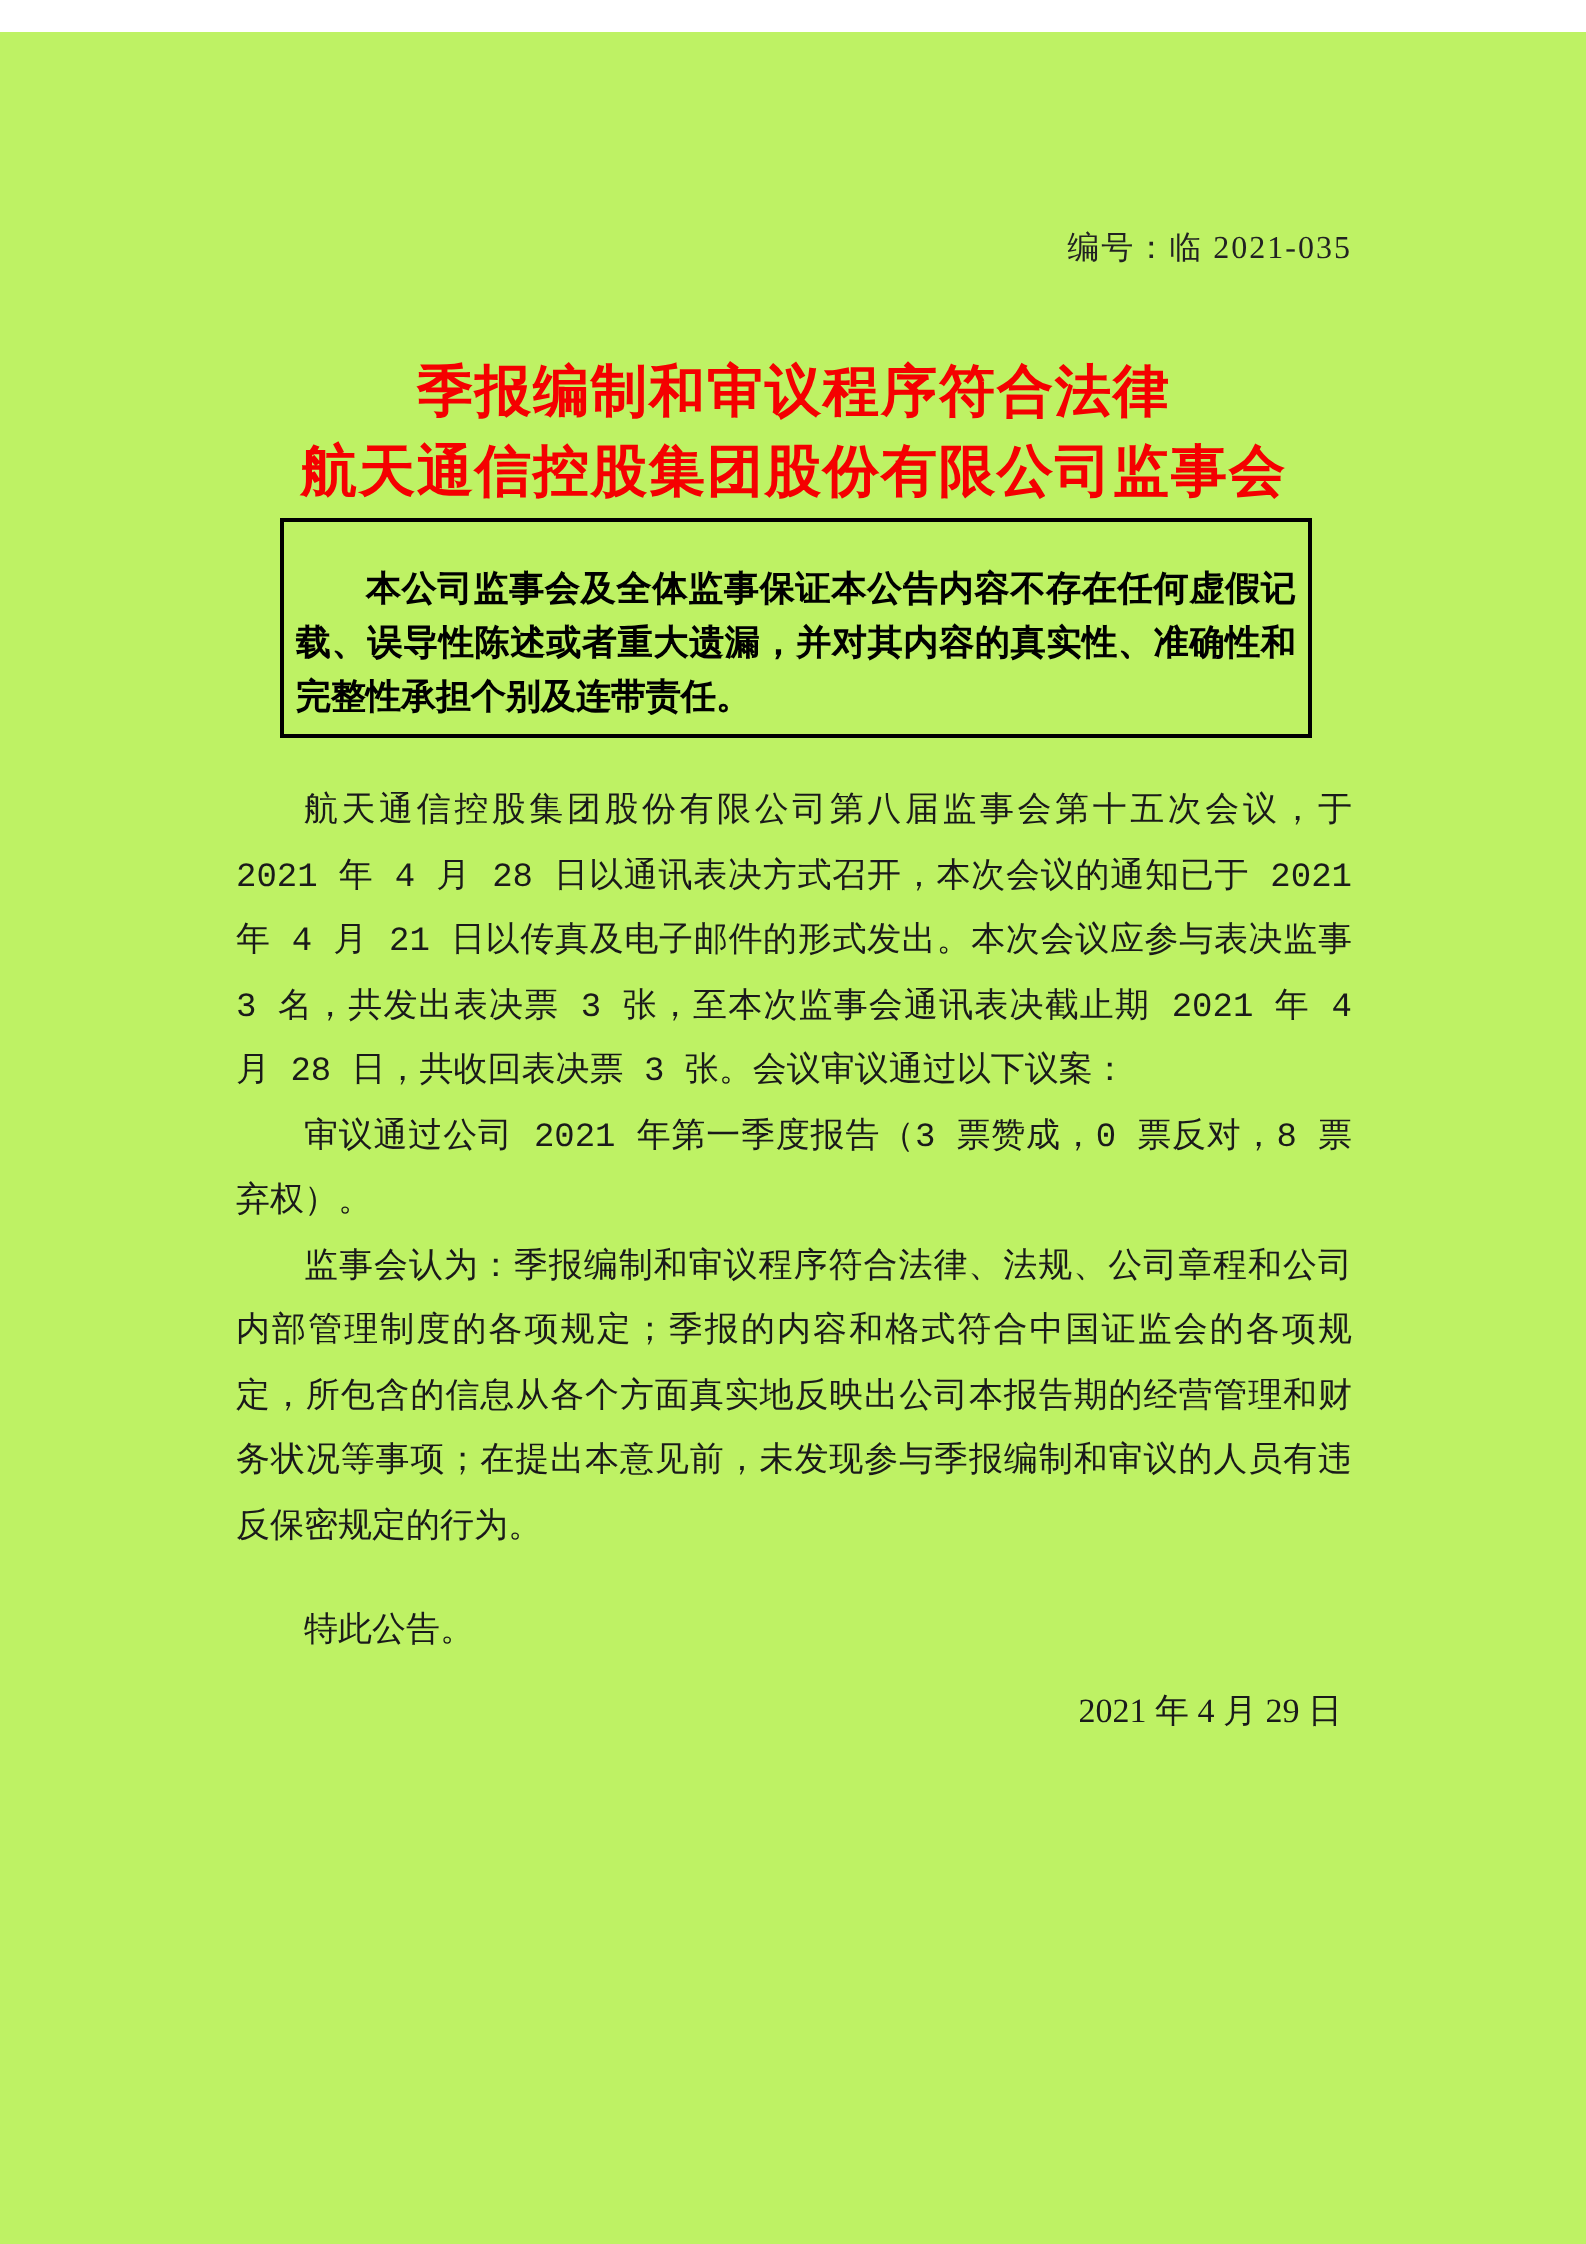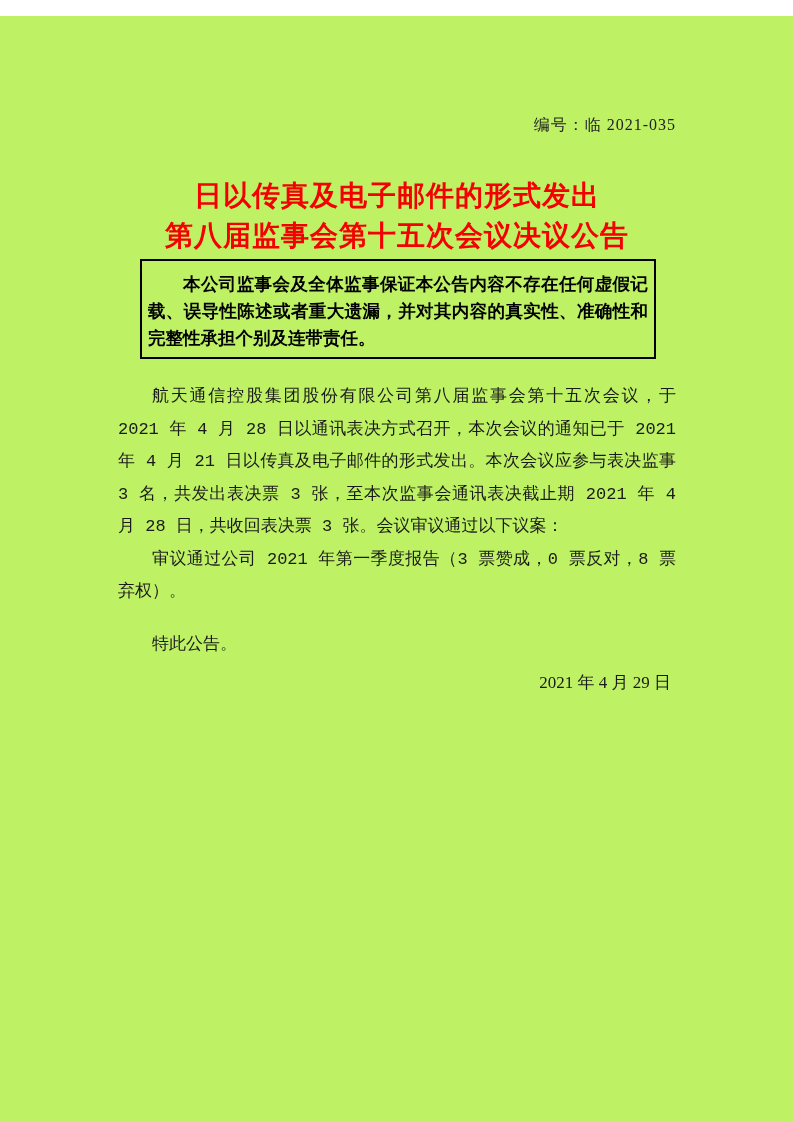--- a/index.html
+++ b/index.html
@@ -33,21 +33,21 @@
     font-family: "Liberation Sans", "DejaVu Sans", sans-serif;
     font-weight: 700;
     font-size: 28px;
     line-height: 40px;
     color: #f50000;
     letter-spacing: 1px;
   }
   .disclaimer-box {
     margin: 3px 20px 0 22px;
     border: 2px solid #000000;
-    padding: 10px 6px 5px 6px;
+    padding: 20px 6px 5px 6px;
     font-family: "Liberation Sans", "DejaVu Sans", sans-serif;
     font-weight: 700;
     font-size: 17.5px;
     line-height: 27px;
     text-align: justify;
     text-indent: 2em;
     color: #000000;
   }
   .body-text p {
     margin: 0;
@@ -69,29 +69,30 @@
   .sig-block .sig-date { padding-right: 5px; }
 </style>
 </head>
 <body>
 
 <div class="page">
 
   <div class="doc-number">编号：临 2021-035</div>
 
   <div class="doc-title" style="color: rgb(245, 0, 0);">
-    <div>日以传真及电子邮件的形式发出</div>
-    <div>第八届监事会第十五次会议决议公告</div>
+    <div>季报编制和审议程序符合法律</div>
+    <div>航天通信控股集团股份有限公司监事会</div>
   </div>
 
   <div class="disclaimer-box">本公司监事会及全体监事保证本公告内容不存在任何虚假记载、误导性陈述或者重大遗漏，并对其内容的真实性、准确性和完整性承担个别及连带责任。</div>
 
   <div class="body-text">
     <p>航天通信控股集团股份有限公司第八届监事会第十五次会议，于 2021 年 4 月 28 日以通讯表决方式召开，本次会议的通知已于 2021 年 4 月 21 日以传真及电子邮件的形式发出。本次会议应参与表决监事 3 名，共发出表决票 3 张，至本次监事会通讯表决截止期 2021 年 4 月 28 日，共收回表决票 3 张。会议审议通过以下议案：</p>
     <p>审议通过公司 2021 年第一季度报告（3 票赞成，0 票反对，8 票弃权）。</p>
+    <p>监事会认为：季报编制和审议程序符合法律、法规、公司章程和公司内部管理制度的各项规定；季报的内容和格式符合中国证监会的各项规定，所包含的信息从各个方面真实地反映出公司本报告期的经营管理和财务状况等事项；在提出本意见前，未发现参与季报编制和审议的人员有违反保密规定的行为。</p>
     <p class="closing">特此公告。</p>
   </div>
 
   <div class="sig-block">
     <div class="sig-date">2021 年 4 月 29 日</div>
   </div>
 
 </div>
 
 </body></html>

